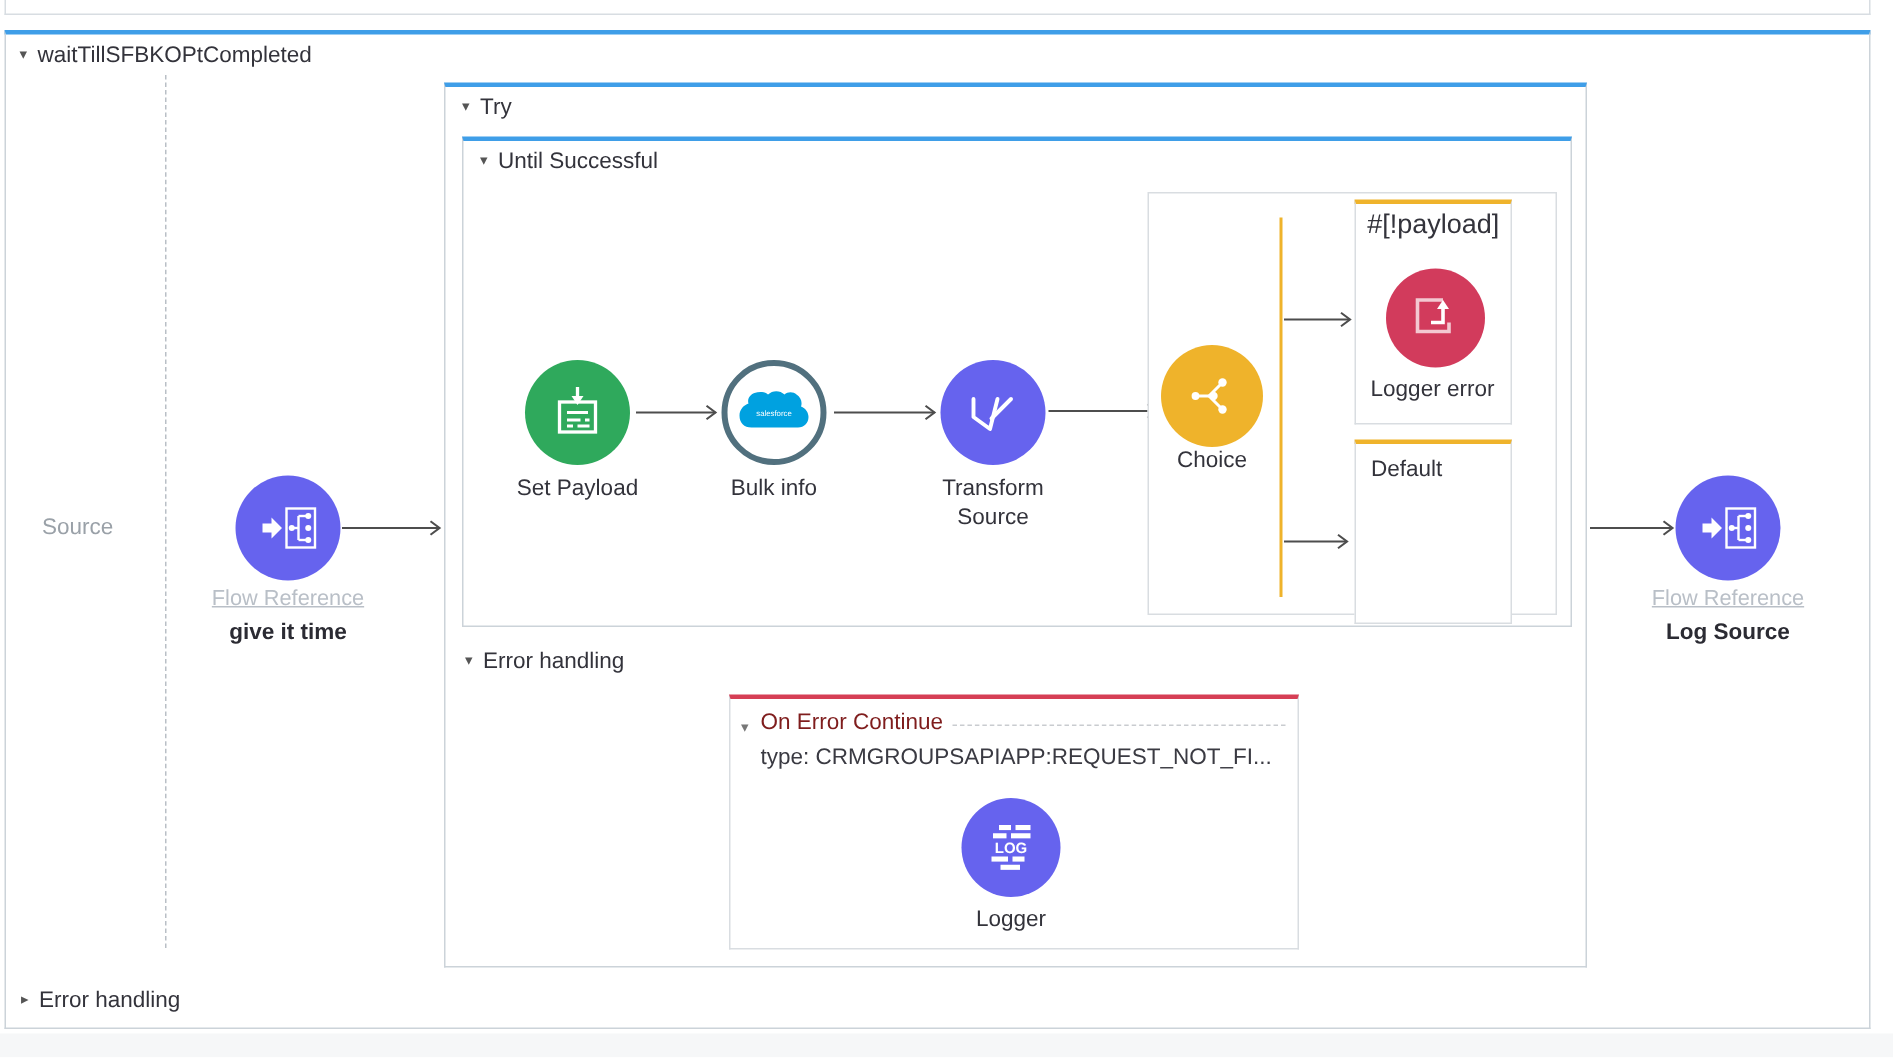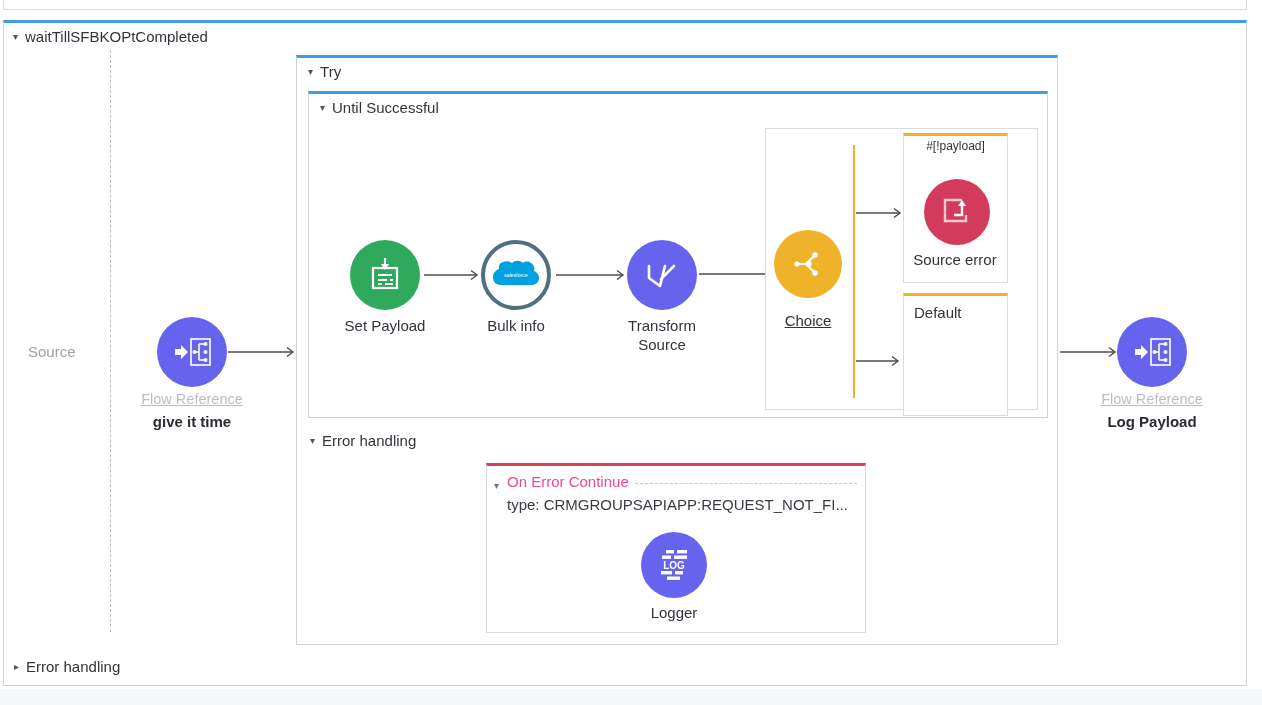--- a/index.html
+++ b/index.html
@@ -36,26 +36,26 @@
   .payload-box{top:133px;height:150px;}
   .default-box{top:293px;height:123px;}
   .rail{left:853px;top:145px;width:2px;height:253px;background:var(--amber);}
   .dashed-sep{left:110px;top:50px;width:0;height:582px;border-left:1px dashed #b9bfc6;}
   .node-circle{width:70px;height:70px;border-radius:50%;display:flex;
     align-items:center;justify-content:center;}
   .node-label{text-align:center;font-size:15px;color:var(--text);line-height:1.25;}
   .type-label{text-align:center;font-size:14.5px;color:var(--faint);text-decoration:underline;}
   .name-label{text-align:center;font-size:15px;font-weight:700;color:#2b2b33;}
   .src-label{font-size:15px;color:var(--muted);}
-  .cond-label{font-size:12px;color:var(--text);text-align:center;white-space:nowrap;}
+  .cond-label{font-size:18px;color:var(--text);text-align:center;white-space:nowrap;}
   .default-label{font-size:15px;color:var(--text);padding:8px 0 0 10px;}
   .oec-box{left:486px;top:463px;width:380px;height:170px;background:#fff;
     border:1px solid var(--border-light);border-top:3px solid var(--redline);}
   .oec-hdr{position:absolute;left:20px;top:7px;right:8px;display:flex;align-items:center;gap:6px;}
-  .oec-title{font-size:15px;color:#ec4899;white-space:nowrap;}
+  .oec-title{font-size:15px;color:#7f1d1d;white-space:nowrap;}
   .oec-dots{flex:1;border-top:1px dashed #c9ccd0;margin-top:3px;}
   .oec-sub{position:absolute;left:20px;top:30px;right:6px;font-size:15px;color:#3a3a42;
     white-space:nowrap;overflow:hidden;}
   .oec-tri{position:absolute;left:7px;top:14px;font-size:10px;color:#777;}
   svg.arrow{position:absolute;overflow:visible;}
   svg.arrow line,svg.arrow path{stroke:var(--arrow);stroke-width:1.4;fill:none;}
   .icon-svg{display:block;}
 </style>
 </head>
 <body>
@@ -160,21 +160,21 @@
     <svg class="icon-svg" width="40" height="40" viewBox="-20 -20 40 40">
       <line x1="-11" y1="0" x2="-2" y2="0" stroke="#fff" stroke-width="2"></line>
       <line x1="-2" y1="0" x2="6" y2="-8" stroke="#fff" stroke-width="2"></line>
       <line x1="-2" y1="0" x2="6" y2="8" stroke="#fff" stroke-width="2"></line>
       <circle cx="-11" cy="0" r="2.6" fill="#fff"></circle>
       <circle cx="1" cy="0" r="2.8" fill="#fff"></circle>
       <circle cx="7" cy="-9" r="2.8" fill="#fff"></circle>
       <circle cx="7" cy="9" r="2.8" fill="#fff"></circle>
     </svg>
   </div>
-  <div class="abs node-label" style="left:758px;top:312px;width:100px;text-decoration:underline;">Choice</div>
+  <div class="abs node-label" style="left:758px;top:298px;width:100px;">Choice</div>
 
   <div class="abs rail"></div>
 
   <svg class="arrow" style="left:856px;top:207px;" width="45" height="12">
     <line x1="0" y1="6" x2="44" y2="6"></line>
       <path d="M38,1.5 L44,6 L38,10.5"></path>
   </svg>
   <svg class="arrow" style="left:856px;top:355px;" width="43" height="12">
     <line x1="0" y1="6" x2="42" y2="6"></line>
       <path d="M36,1.5 L42,6 L36,10.5"></path>
@@ -182,21 +182,21 @@
 
   <div class="abs branch-box payload-box"></div>
   <div class="abs cond-label" style="left:903px;top:139px;width:105px;">#[!payload]</div>
   <div class="abs node-circle" style="left:924px;top:179px;width:66px;height:66px;background:var(--red);">
     <svg class="icon-svg" width="40" height="40" viewBox="-20 -20 40 40">
       <path d="M 5 -12 L -12 -12 L -12 9 L 9 9 L 9 3" fill="none" stroke="#fff" stroke-width="2.4" opacity="0.72"></path>
       <path d="M -3 3 L 5 3 L 5 -7" fill="none" stroke="#fff" stroke-width="2.4"></path>
       <polygon points="1,-6 9,-6 5,-12" fill="#fff"></polygon>
     </svg>
   </div>
-  <div class="abs node-label" style="left:905px;top:251px;width:100px;">Source error</div>
+  <div class="abs node-label" style="left:905px;top:251px;width:100px;">Logger error</div>
 
   <div class="abs branch-box default-box">
     <div class="default-label">Default</div>
   </div>
 
   <div class="abs scope-hdr" style="left:310px;top:432px;">
     <span class="tri">▾</span>
     <span class="hdr-label">Error handling</span>
   </div>
 
@@ -236,20 +236,20 @@
       <line x1="7" y1="-8" x2="7" y2="8" stroke="#fff" stroke-width="1.6"></line>
       <line x1="7" y1="-8" x2="13" y2="-8" stroke="#fff" stroke-width="1.6"></line>
       <line x1="7" y1="8" x2="13" y2="8" stroke="#fff" stroke-width="1.6"></line>
       <circle cx="2.5" cy="0" r="2" fill="#fff"></circle>
       <circle cx="13.5" cy="-8" r="2" fill="#fff"></circle>
       <circle cx="13.5" cy="0" r="2" fill="#fff"></circle>
       <circle cx="13.5" cy="8" r="2" fill="#fff"></circle>
     </svg>
   </div>
   <div class="abs type-label" style="left:1082px;top:391px;width:140px;">Flow Reference</div>
-  <div class="abs name-label" style="left:1082px;top:413px;width:140px;">Log Payload</div>
+  <div class="abs name-label" style="left:1082px;top:413px;width:140px;">Log Source</div>
 
   <div class="abs scope-hdr" style="left:14px;top:658px;">
     <span class="tri">▸</span>
     <span class="hdr-label">Error handling</span>
   </div>
 
 </div>
 
 </body></html>

